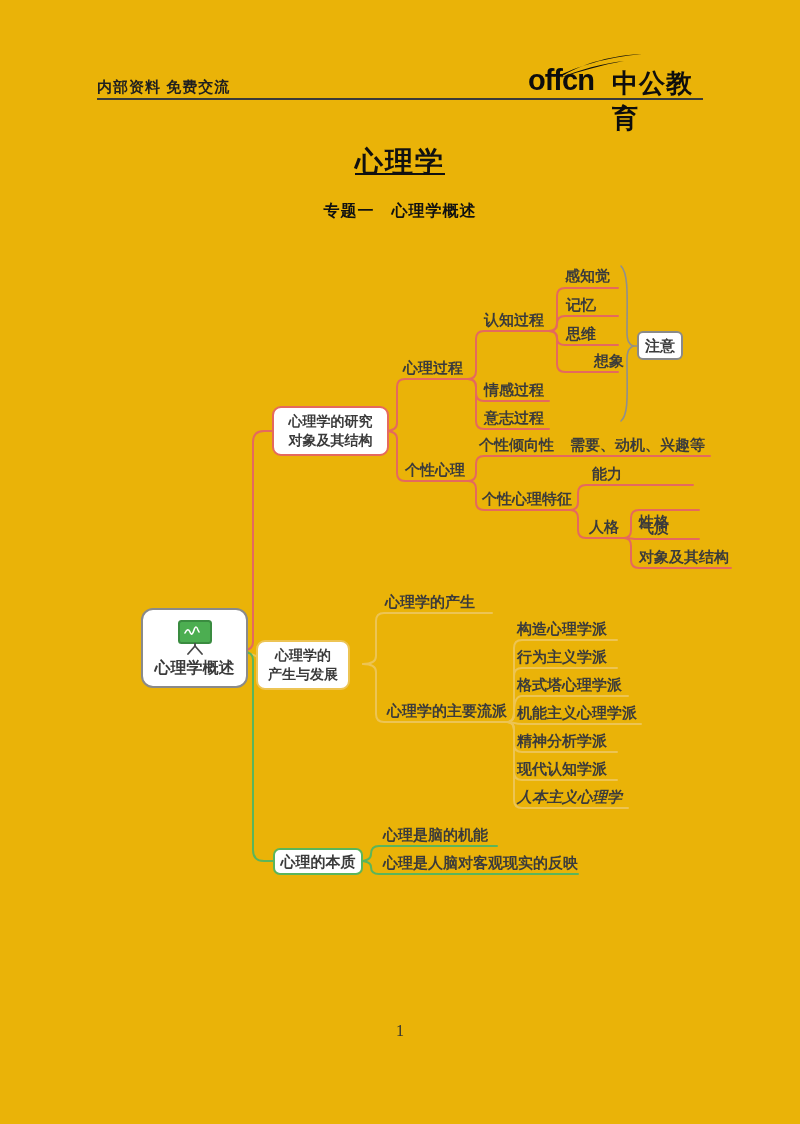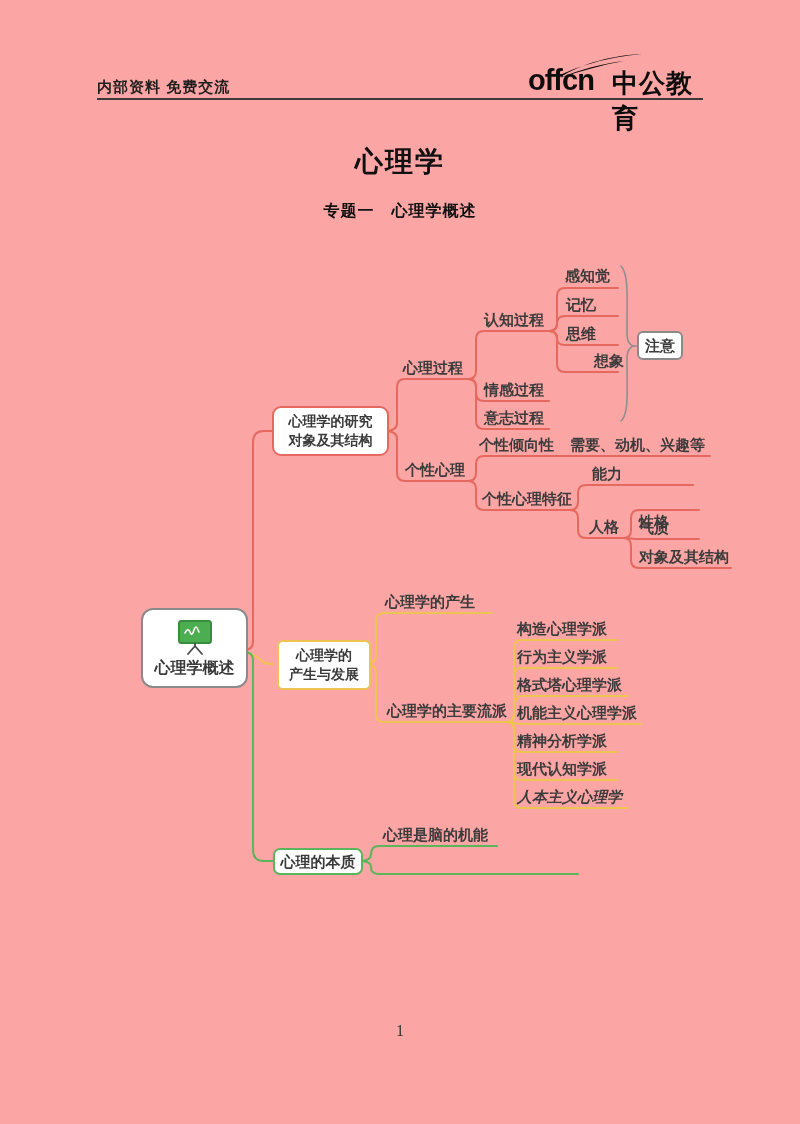--- a/index.html
+++ b/index.html
@@ -1,39 +1,39 @@
 <!DOCTYPE html>
 <html><head>
 <meta charset="utf-8">
 <style>
   html,body{margin:0;padding:0;background:#e9e9e9;}
-  #page{position:relative;width:800px;height:1124px;background:#fca5a5;margin:0 auto;
+  #page{position:relative;width:800px;height:1124px;background:#eab308;margin:0 auto;
         font-family:"Liberation Sans","DejaVu Sans",sans-serif;overflow:hidden;}
   
   #hdr-left{position:absolute;left:97px;top:78px;font-size:15px;font-weight:bold;color:#1f1f1f;letter-spacing:1px;}
   #hdr-rule{position:absolute;left:97px;top:98px;width:606px;border-top:2px solid #3a3a3a;}
   #logo{position:absolute;left:528px;top:60px;width:178px;height:40px;}
   #logo .latin{position:absolute;left:0;top:4px;font-size:29px;font-weight:900;color:#0d0d0d;letter-spacing:-1px;}
   #logo .cn{position:absolute;left:84px;top:6px;font-size:26px;font-weight:900;color:#0d0d0d;letter-spacing:1px;}
   #logo svg{position:absolute;left:26px;top:-7px;}
   
   .title{position:absolute;left:0;width:800px;text-align:center;color:#111;font-weight:bold;}
-  #title-main{top:143px;font-size:28px;letter-spacing:2px;}
+  #title-main{top:143px;font-size:28px;letter-spacing:2px;text-decoration:underline;}
   #title-sub{top:201px;font-size:16px;letter-spacing:1px;white-space:pre;}
   
   #map-svg{position:absolute;left:0;top:0;}
   .lbl{position:absolute;font-size:15px;font-weight:bold;color:#3b3b3b;white-space:nowrap;line-height:20px;}
   .box{position:absolute;background:#fff;border:2px solid #8a8a8a;border-radius:9px;
        display:flex;flex-direction:column;align-items:center;justify-content:center;
        font-weight:bold;color:#3b3b3b;text-align:center;}
   .box .bl{font-size:14px;line-height:19px;white-space:nowrap;}
   #root-box{left:141px;top:608px;width:103px;height:76px;border-radius:12px;}
   #root-box .rl{font-size:16px;line-height:18px;margin-top:4px;}
   #box-research{left:272px;top:406px;width:113px;height:46px;border-color:#e5695e;}
-  #box-develop{left:277px;top:640px;width:90px;height:46px;border-color:#edc453;border-radius:6px;}
+  #box-develop{left:256px;top:640px;width:90px;height:46px;border-color:#edc453;}
   #box-essence{left:273px;top:848px;width:86px;height:23px;border-color:#5bb55b;border-radius:7px;}
   #box-essence .bl{font-size:15px;}
   #box-attention{left:637px;top:331px;width:42px;height:25px;border-radius:6px;}
   #box-attention .bl{font-size:15px;}
   
   #pageno{position:absolute;left:0;top:1022px;width:800px;text-align:center;
           font-family:"Liberation Serif","DejaVu Serif",serif;font-size:16px;color:#333;}
 </style>
 </head>
 <body>
@@ -145,15 +145,16 @@
   <div class="lbl" style="left:387px;top:701px;">心理学的主要流派</div>
   <div class="lbl" style="left:517px;top:619px;">构造心理学派</div>
   <div class="lbl" style="left:517px;top:647px;">行为主义学派</div>
   <div class="lbl" style="left:517px;top:675px;">格式塔心理学派</div>
   <div class="lbl" style="left:517px;top:703px;">机能主义心理学派</div>
   <div class="lbl" style="left:517px;top:731px;">精神分析学派</div>
   <div class="lbl" style="left:517px;top:759px;">现代认知学派</div>
   <div class="lbl" style="left:517px;top:787px;font-style:italic;">人本主义心理学</div>
 
   <div class="lbl" style="left:383px;top:825px;">心理是脑的机能</div>
+  <div class="lbl" style="left:383px;top:853px;">心理是人脑对客观现实的反映</div>
 
   <div id="pageno">1</div>
 </div>
 
 </body></html>

